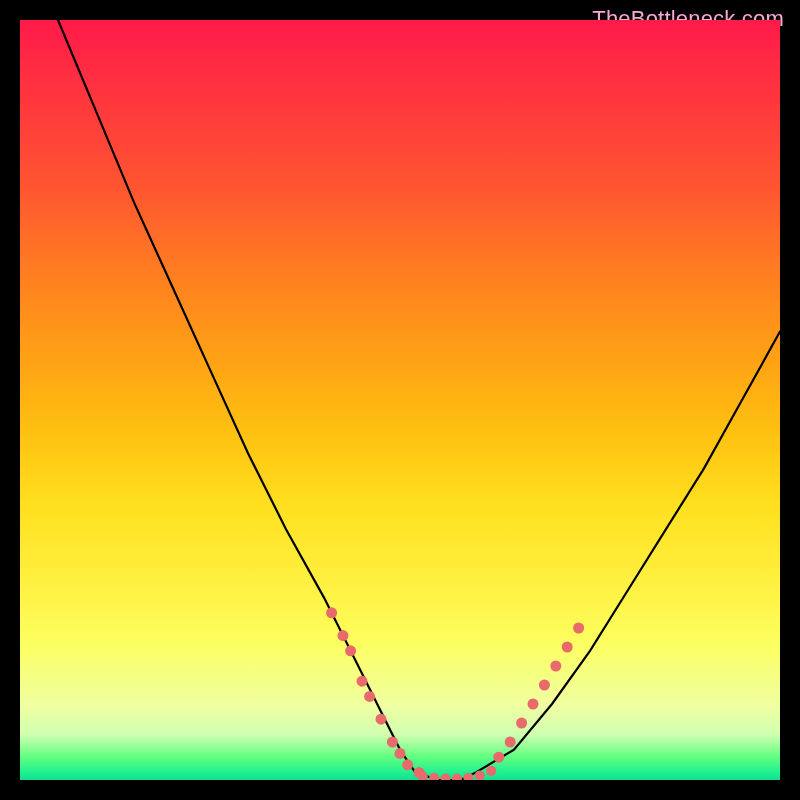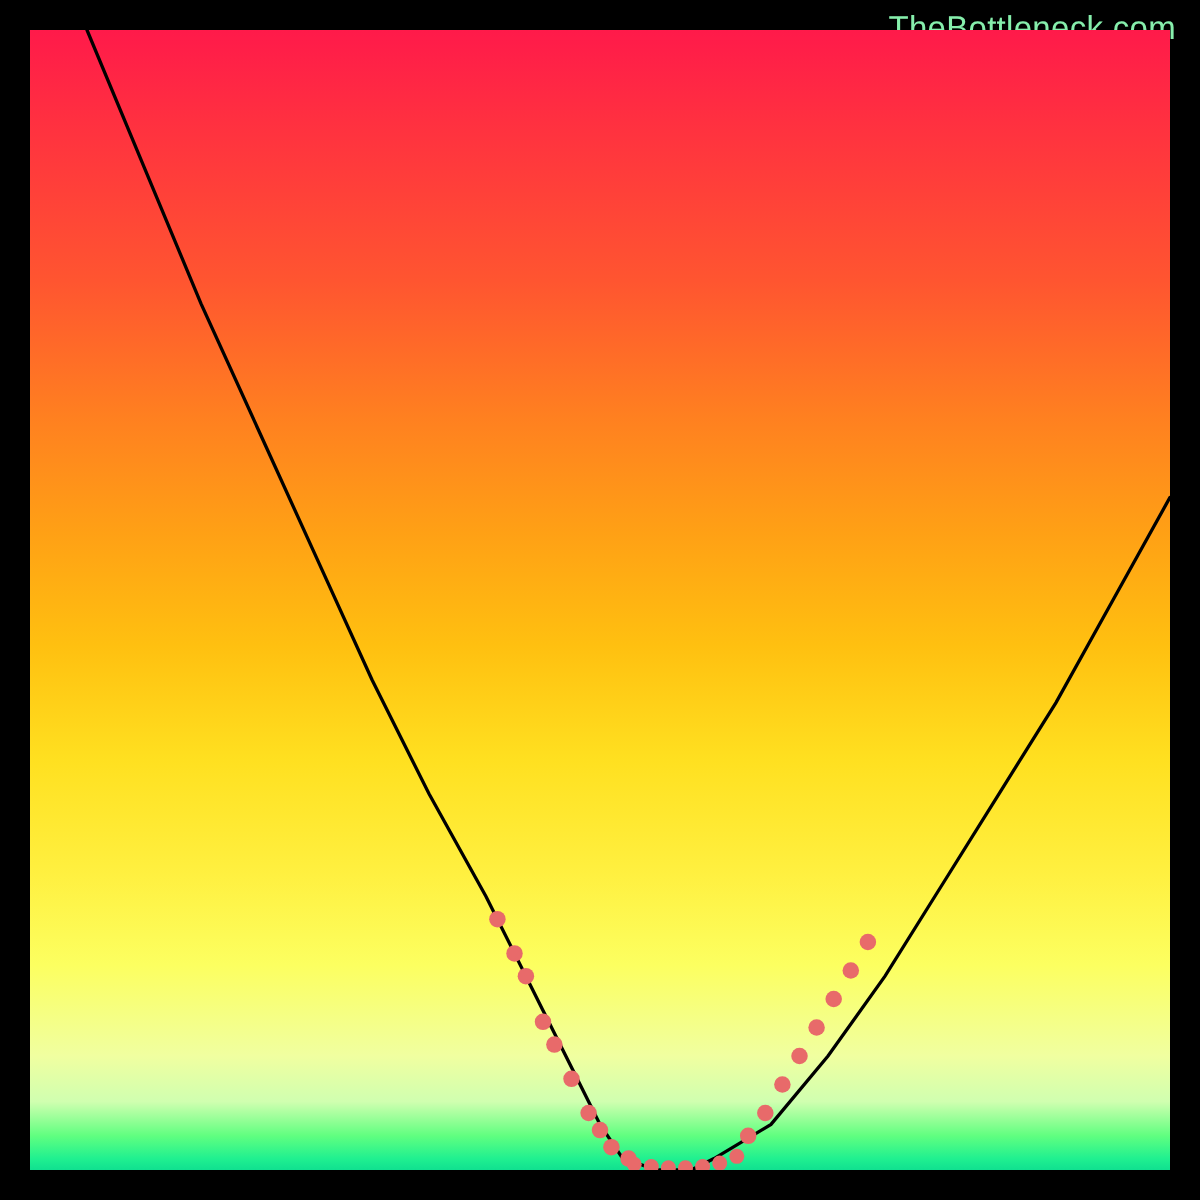--- a/index.html
+++ b/index.html
@@ -46,21 +46,21 @@
     position: absolute;
     left: 0;
     top: 0;
     width: 760px;
     height: 760px;
   }
   .attribution {
     position: absolute;
     right: 16px;
     top: 6px;
-    color: #86efac;
+    color: #f9a8d4;
     font-size: 22px;
     font-weight: 500;
     letter-spacing: 0.2px;
   }
 </style>
 </head>
 <body>
 
 <div class="attribution">TheBottleneck.com</div>
 

